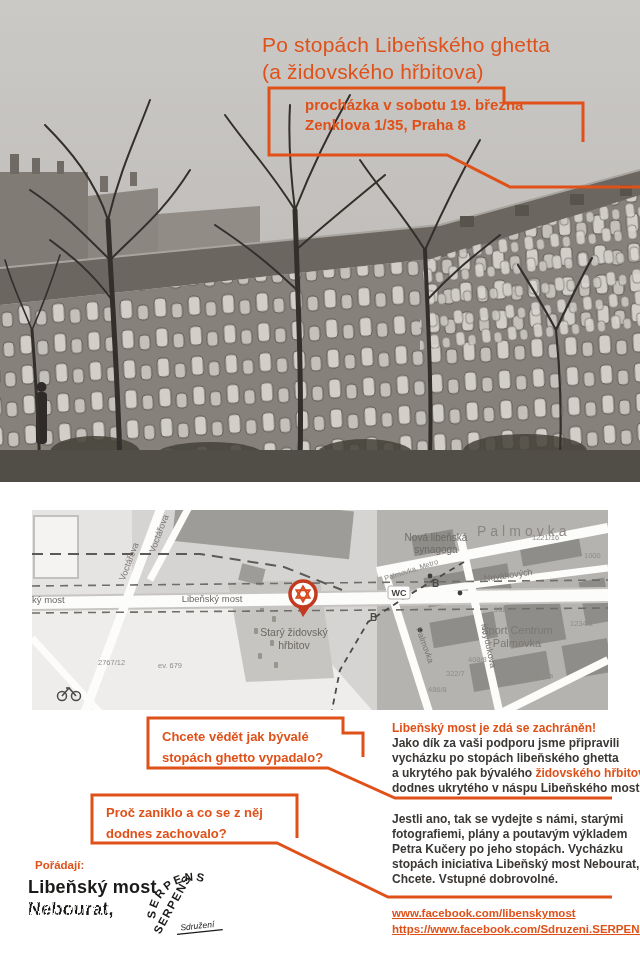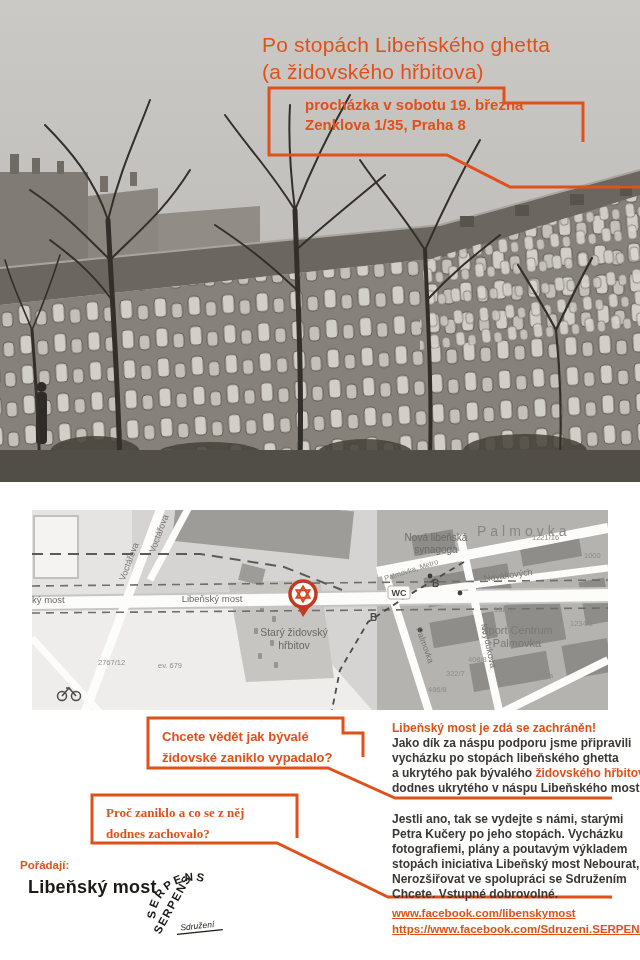--- a/index.html
+++ b/index.html
@@ -6,34 +6,34 @@
   html,body { margin:0; padding:0; background:#ffffff; }
   .poster { position:relative; width:640px; height:960px; background:#fff; overflow:hidden;
             font-family:"Liberation Sans", sans-serif; }
   .abs { position:absolute; }
   
   .title { left:262px; top:31px; color:var(--accent); font-weight:normal; font-size:21px;
            line-height:27px; letter-spacing:0.2px; }
   .event-text { left:281px; top:95px; color:var(--accent); font-weight:bold; font-size:15px;
                 line-height:20px;margin-left:24px; }
   .q1 { left:162px; top:726px; }
-  .q2 { left:106px; top:802px;font-family:Liberation Serif, serif; }
+  .q2 { left:106px; top:802px; }
   .question { color:var(--accent); font-weight:bold; font-size:13px; line-height:21px; }
   
   .para { left:392px; width:242px; color:#3a3734; font-weight:bold; font-size:12px;
           line-height:15px; }
   .para .line { white-space:nowrap; }
   .para1 { top:721px; }
   .para2 { top:812px; }
   .para-heading { color:var(--accent); }
   .hl { color:var(--accent); }
   .links { left:392px; top:906px; font-size:11.5px; font-weight:bold; line-height:15.5px; }
   .links a { color:var(--accent); text-decoration:underline; display:block; }
   
-  .poradaji { left:13px; top:859px; color:var(--accent); font-weight:bold; font-size:11.5px;padding-left:7px; }
+  .poradaji { left:28px; top:859px; color:var(--accent); font-weight:bold; font-size:11.5px;padding-left:7px; }
   .logo { left:28px; top:876px; color:#1c1a18; font-weight:bold; font-size:18px; line-height:22px;
           letter-spacing:0.2px; }
   @supports ((-webkit-background-clip:text) or (background-clip:text)) {
     .eroded { background:repeating-linear-gradient(105deg,#1c1a18 0 3px,rgba(28,26,24,.30) 3px 4px,
               #1c1a18 4px 6px,rgba(28,26,24,.05) 6px 7.5px);
               -webkit-background-clip:text; background-clip:text; color:transparent; }
   }
   
   .accent-line { stroke:var(--accent); stroke-width:3; fill:none; }
   svg text { font-family:"Liberation Sans", sans-serif; }
@@ -246,54 +246,54 @@
     <div>(a židovského hřbitova)</div>
   </div>
 
   <div class="abs event-text">
     <div>procházka v sobotu 19. března</div>
     <div>Zenklova 1/35, Praha 8</div>
   </div>
 
   <div class="abs question q1">
     <div>Chcete vědět jak bývalé</div>
-    <div>židovské zaniklo vypadalo?</div>
+    <div>stopách ghetto vypadalo?</div>
   </div>
 
   <div class="abs question q2">
     <div>Proč zaniklo a co se z něj</div>
     <div>dodnes zachovalo?</div>
   </div>
 
   <div class="abs para para1">
     <div class="line para-heading">Libeňský most je zdá se zachráněn!</div>
-    <div class="line">Jako dík za náspu podporu jsme připravili</div>
+    <div class="line">Jako dík za vaši podporu jsme připravili</div>
     <div class="line">vycházku po stopách libeňského ghetta</div>
     <div class="line"><span>a ukrytého pak bývalého </span><span class="hl">židovského hřbitova,</span></div>
     <div class="line">dodnes ukrytého v náspu Libeňského mostu.</div>
   </div>
 
   <div class="abs para para2">
     <div class="line">Jestli ano, tak se vydejte s námi, starými</div>
+    <div class="line">fotografiemi, plány a poutavým výkladem</div>
     <div class="line">Petra Kučery po jeho stopách. Vycházku</div>
-    <div class="line">fotografiemi, plány a poutavým výkladem</div>
     <div class="line">stopách iniciativa Libeňský most Nebourat,</div>
-    <div class="line">Nerozšiřovat ve spolupráci se Sdružením</div>
     <div class="line">Chcete. Vstupné dobrovolné.</div>
   </div>
 
   <div class="abs links">
     <a href="#">www.facebook.com/libenskymost</a>
     <a href="#">https://www.facebook.com/Sdruzeni.SERPENS</a>
   </div>
 
   <div class="abs poradaji">Pořádají:</div>
 
   <div class="abs logo">
     <div>Libeňský most</div>
+    <div class="eroded">Nebourat,</div>
   </div>
 
   <svg class="abs" style="left:142px;top:866px" width="84" height="78" viewBox="0 0 84 78">
     <g transform="rotate(-6 42 39)" fill="#1c1a18">
       <defs>
           <path id="serpArc" d="M 12,50 A 38 38 0 0 1 76,26"></path>
         </defs>
       <text font-size="11.5" font-weight="bold" letter-spacing="2.5">
         <textPath href="#serpArc">SERPENS</textPath>
       </text>

